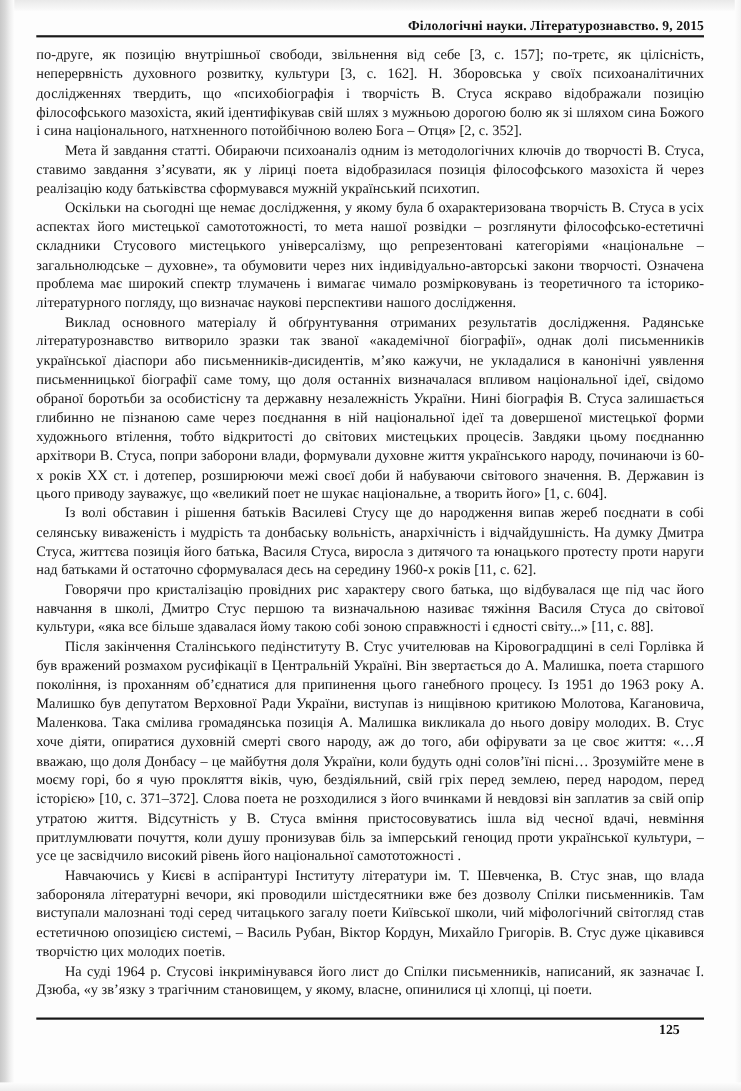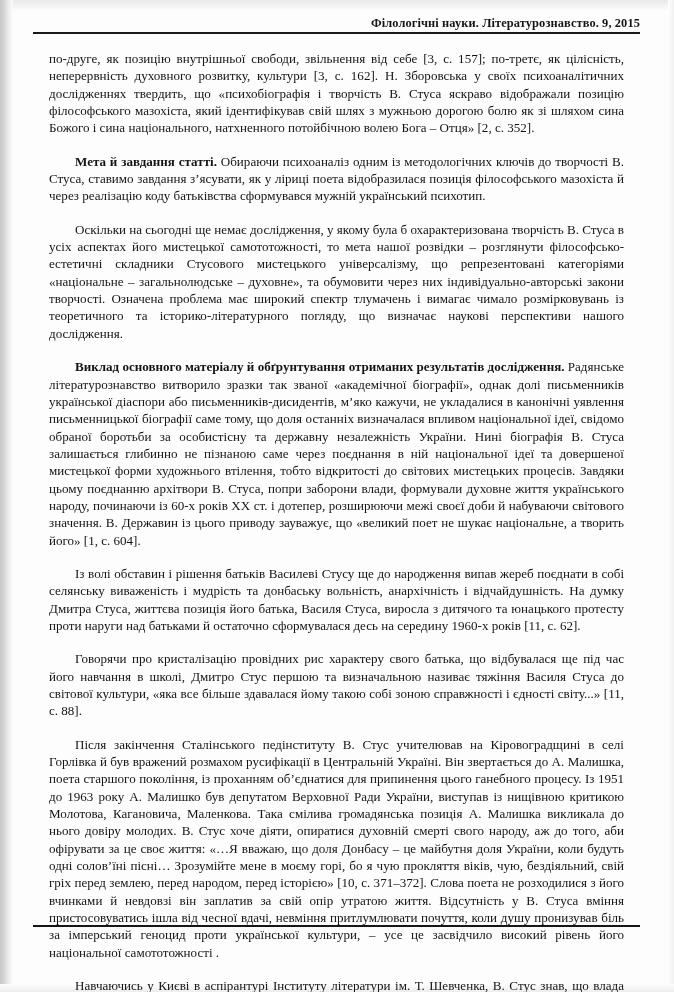--- a/index.html
+++ b/index.html
@@ -68,35 +68,35 @@
     white-space: nowrap;
   }
 
   .rule-top {
     height: 0;
     border-top: 2.1px solid #1a1a1a;
     margin: 0 0 7px 0;
   }
 
   .body-text p {
-    margin: 16px;
+    margin: 0;
     text-align: justify;
     text-justify: inter-word;
     font-size: 13.05px;
     line-height: 17.35px;
     color: #141414;
     text-indent: 0;
     -webkit-hyphens: none;
     hyphens: none;
   }
   .body-text p.indent {
     text-indent: 26px;
   }
   .body-text p b {
-    font-weight: bold;
+    font-weight: normal;
   }
 
   .footer {
     position: absolute;
     left: 33px;
     top: 925px;
     width: 607px;
   }
   .rule-bottom {
     height: 0;
@@ -138,15 +138,16 @@
         <p class="indent">Говорячи про кристалізацію провідних рис характеру свого батька, що відбувалася ще під час його навчання в школі, Дмитро Стус першою та визначальною називає тяжіння Василя Стуса до світової культури, «яка все більше здавалася йому такою собі зоною справжності і єдності світу...» [11, с. 88].</p>
         <p class="indent">Після закінчення Сталінського педінституту В. Стус учителював на Кіровоградщині в селі Горлівка й був вражений розмахом русифікації в Центральній Україні. Він звертається до А. Малишка, поета старшого покоління, із проханням об’єднатися для припинення цього ганебного процесу. Із 1951 до 1963 року А. Малишко був депутатом Верховної Ради України, виступав із нищівною критикою Молотова, Кагановича, Маленкова. Така смілива громадянська позиція А. Малишка викликала до нього довіру молодих. В. Стус хоче діяти, опиратися духовній смерті свого народу, аж до того, аби офірувати за це своє життя: «…Я вважаю, що доля Донбасу – це майбутня доля України, коли будуть одні солов’їні пісні… Зрозумійте мене в моєму горі, бо я чую прокляття віків, чую, бездіяльний, свій гріх перед землею, перед народом, перед історією» [10, с. 371–372]. Слова поета не розходилися з його вчинками й невдовзі він заплатив за свій опір утратою життя. Відсутність у В. Стуса вміння пристосовуватись ішла від чесної вдачі, невміння притлумлювати почуття, коли душу пронизував біль за імперський геноцид проти української культури, – усе це засвідчило високий рівень його національної  самототожності .</p>
         <p class="indent">Навчаючись у Києві в аспірантурі Інституту літератури ім. Т. Шевченка, В. Стус знав, що влада забороняла літературні вечори, які проводили шістдесятники вже без дозволу Спілки письменників. Там виступали малознані тоді серед  читацького загалу поети Київської школи, чий міфологічний світогляд став естетичною опозицією системі, – Василь Рубан, Віктор Кордун, Михайло Григорів. В. Стус дуже цікавився творчістю цих молодих поетів.</p>
         <p class="indent">На суді 1964 р. Стусові інкримінувався його лист до Спілки письменників, написаний, як зазначає І. Дзюба, «у зв’язку з трагічним становищем, у якому, власне, опинилися ці хлопці, ці поети.</p>
       </div>
 
   </div>
 
   <div class="footer">
     <div class="rule-bottom"></div>
+    <div class="page-number">125</div>
   </div>
 
 </div>
 
 </body></html>

